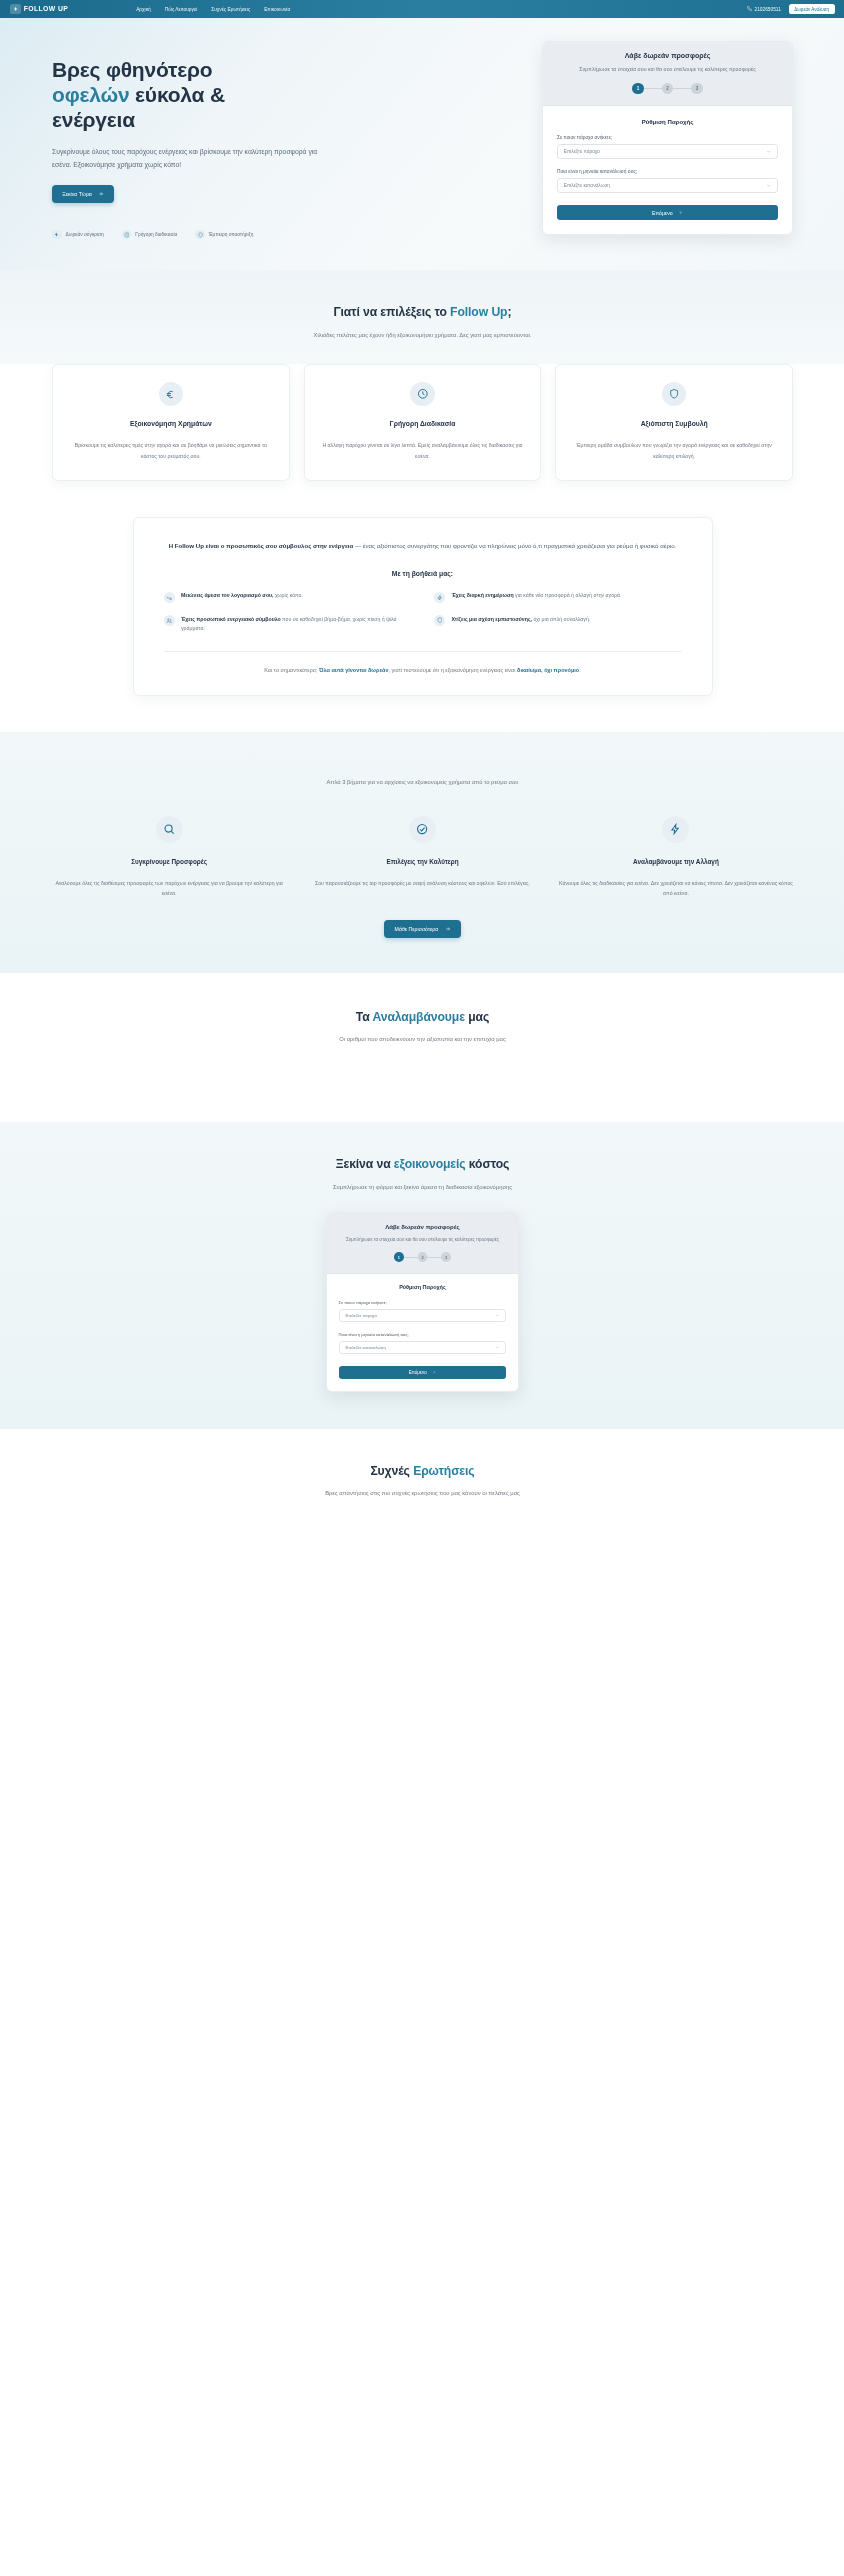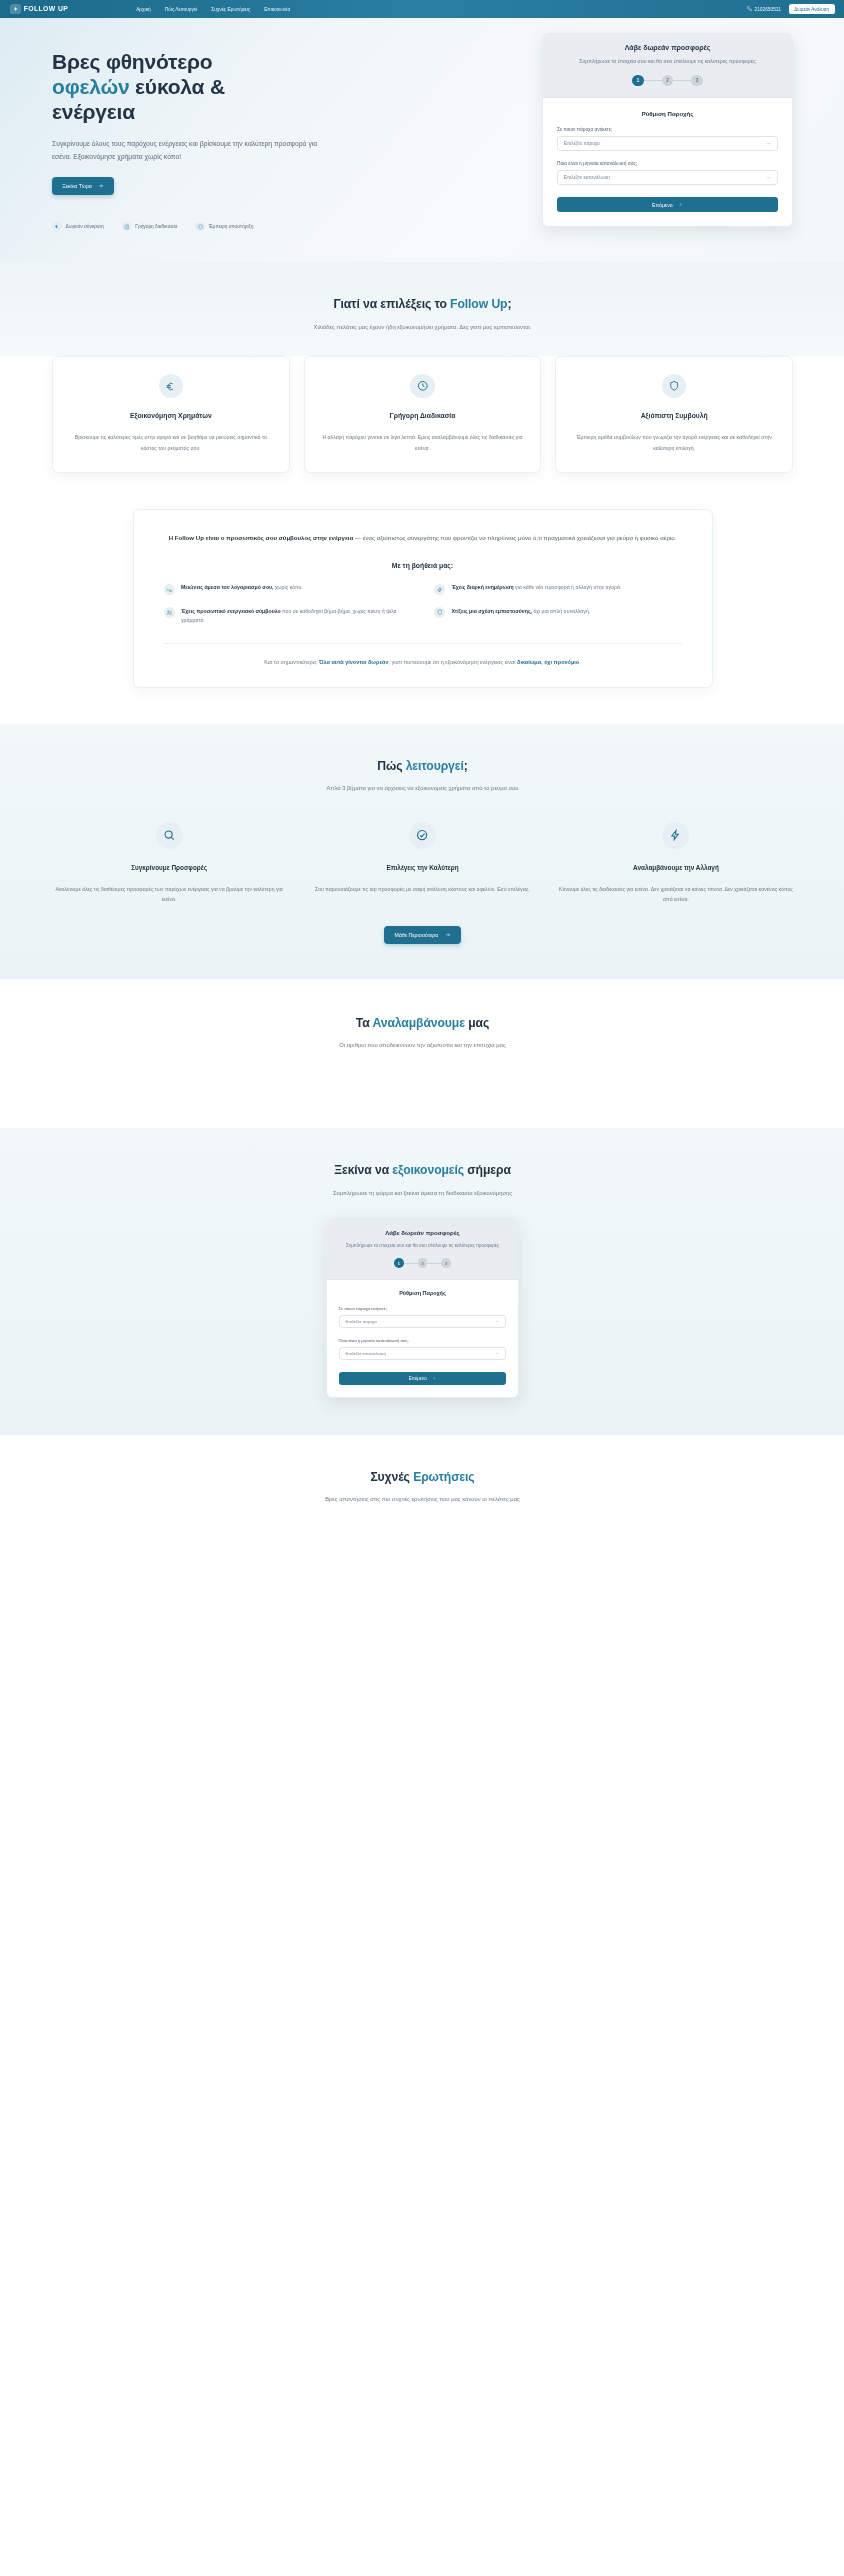--- a/index.html
+++ b/index.html
@@ -47,21 +47,21 @@
   }
   .nav-cta {
     background: #ffffff; color: #1b6a8c;
     font-size: 4.5px; padding: 2.6px 5.8px; border-radius: 2.6px;
     border: none; white-space: nowrap; cursor: pointer;
   }
 
   
   .hero {
     background: linear-gradient(130deg, #dcecf3 0%, #eff5f8 28%, #f7fafb 60%, #f2f7f9 100%);
-    padding: 15px 0 31px 0;
+    padding: 23px 0 31px 0;
     position: relative;
   }
   .wrap { width: 793px; margin: 0 auto; padding: 0 26px; }
   .hero-grid {
     display: flex; align-items: flex-start; justify-content: space-between; gap: 26px;
   }
   .hero-left { width: 386px; padding-top: 15.5px; }
   .hero-h1 {
     font-size: 21px; line-height: 1.2; font-weight: bold; color: #243447;
     letter-spacing: -0.2px;
@@ -455,23 +455,20 @@
     <div class="panel-hr"></div>
     <p class="panel-foot">
       <span>Και το σημαντικότερο; </span><b>Όλα αυτά γίνονται δωρεάν</b><span>, γιατί πιστεύουμε ότι η εξοικονόμηση ενέργειας είναι </span><b>δικαίωμα, όχι προνόμιο</b><span>.</span>
     </p>
   </div>
 </section>
 
 <section class="section bg-mint">
   <div class="wrap">
     <div class="sec-head">
-      <h2 class="sec-h2">
-        <span>Πώς </span><span class="accent">λειτουργεί</span><span>;</span>
-      </h2>
       <p class="sec-p">Απλά 3 βήματα για να αρχίσεις να εξοικονομείς χρήματα από το ρεύμα σου</p>
     </div>
     <div class="steps3">
       <div class="step3">
         <div class="step3-ico">
           <svg width="12.2" height="12.2" viewBox="0 0 24 24" fill="none" stroke="#1f6f91" stroke-width="2.2">
               <circle cx="11" cy="11" r="7"></circle>
               <path d="M16.5 16.5L21 21"></path>
             </svg>
         </div>
@@ -519,21 +516,21 @@
       </h2>
       <p class="sec-p">Οι αριθμοί που αποδεικνύουν την αξιοπιστία και την επιτυχία μας</p>
     </div>
   </div>
 </section>
 
 <section class="cta-sec bg-mint">
   <div class="wrap">
     <div class="sec-head">
       <h2 class="sec-h2">
-        <span>Ξεκίνα να </span><span class="accent">εξοικονομείς</span><span> σήμερα</span>
+        <span>Ξεκίνα να </span><span class="accent">εξοικονομείς</span><span> κόστος</span>
       </h2>
       <p class="sec-p">Συμπλήρωσε τη φόρμα και ξεκίνα άμεσα τη διαδικασία εξοικονόμησης</p>
     </div>
     <div class="cta-form-wrap">
       <div class="form-card small">
         <div class="fc-head">
           <div class="fc-title" style="font-size:6.1px;">Λάβε δωρεάν προσφορές</div>
           <div class="fc-desc" style="font-size:4.5px;">Συμπλήρωσε τα στοιχεία σου και θα σου στείλουμε τις καλύτερες προσφορές</div>
           <div class="steps">
             <div class="step active" style="width:9.7px;height:9.7px;font-size:3.9px;">1</div>

